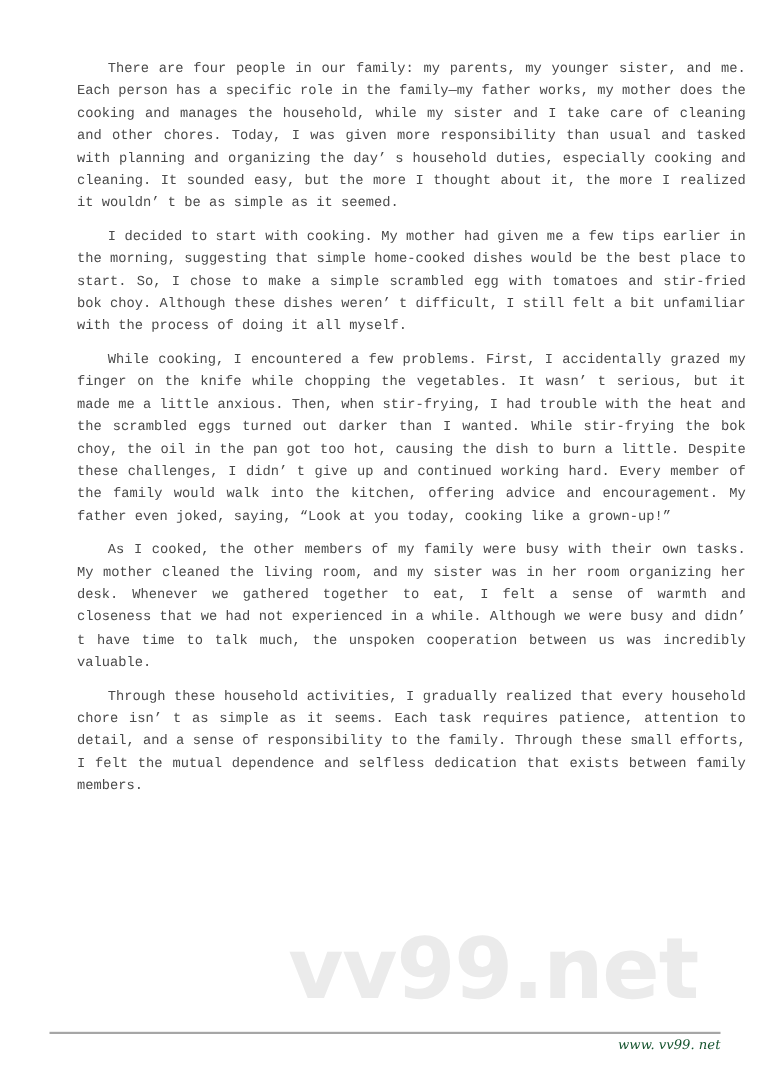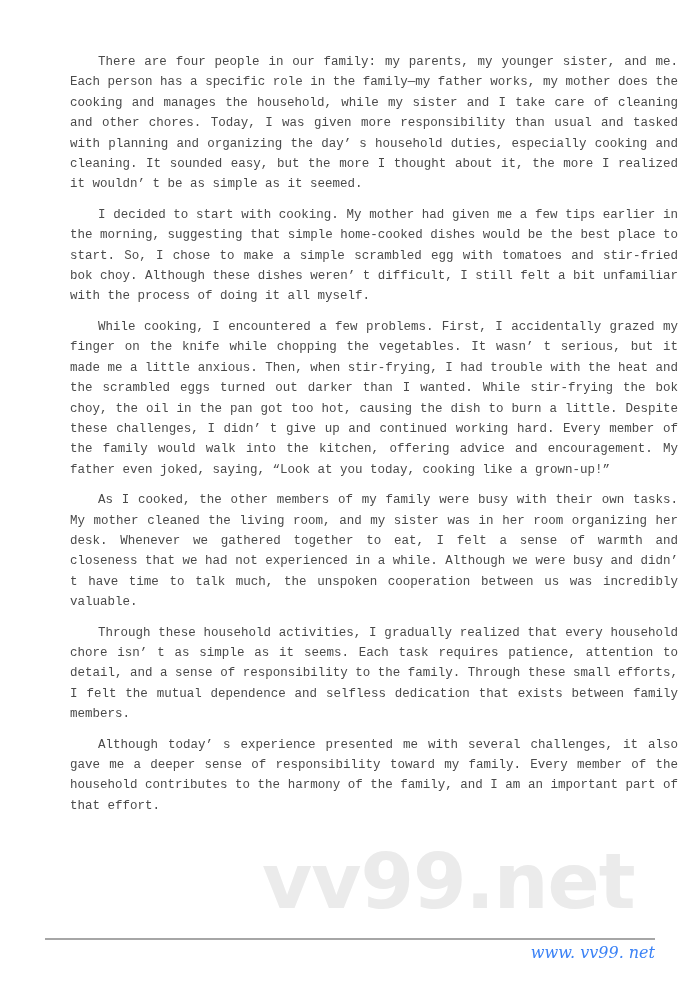--- a/index.html
+++ b/index.html
@@ -52,36 +52,35 @@
     width: 610px;
     height: 2px;
     background: #a6a6a6;
   }
   .footer-url {
     position: absolute;
     right: 45px;
     top: 943px;
     font-family: "DejaVu Serif", "Liberation Serif", serif;
     font-style: italic;
-    font-size: 16px;
-    color: #3b82f6;
+    font-size: 12px;
+    color: #14532d;
   }
 </style>
 </head>
 <body>
 
 <div class="page">
 
   <main class="essay">
     <p>There are four people in our family: my parents, my younger sister, and me. Each person has a specific role in the family—my father works, my mother does the cooking and manages the household, while my sister and I take care of cleaning and other chores. Today, I was given more responsibility than usual and tasked with planning and organizing the day’ s household duties, especially cooking and cleaning. It sounded easy, but the more I thought about it, the more I realized it wouldn’ t be as simple as it seemed.</p>
     <p>I decided to start with cooking. My mother had given me a few tips earlier in the morning, suggesting that simple home-cooked dishes would be the best place to start. So, I chose to make a simple scrambled egg with tomatoes and stir-fried bok choy. Although these dishes weren’ t difficult, I still felt a bit unfamiliar with the process of doing it all myself.</p>
     <p>While cooking, I encountered a few problems. First, I accidentally grazed my finger on the knife while chopping the vegetables. It wasn’ t serious, but it made me a little anxious. Then, when stir-frying, I had trouble with the heat and the scrambled eggs turned out darker than I wanted. While stir-frying the bok choy, the oil in the pan got too hot, causing the dish to burn a little. Despite these challenges, I didn’ t give up and continued working hard. Every member of the family would walk into the kitchen, offering advice and encouragement. My father even joked, saying, “Look at you today, cooking like a grown-up!”</p>
     <p>As I cooked, the other members of my family were busy with their own tasks. My mother cleaned the living room, and my sister was in her room organizing her desk. Whenever we gathered together to eat, I felt a sense of warmth and closeness that we had not experienced in a while. Although we were busy and didn’ t have time to talk much, the unspoken cooperation between us was incredibly valuable.</p>
     <p>Through these household activities, I gradually realized that every household chore isn’ t as simple as it seems. Each task requires patience, attention to detail, and a sense of responsibility to the family. Through these small efforts, I felt the mutual dependence and selfless dedication that exists between family members.</p>
-    <p>Although today’ s experience presented me with several challenges, it also gave me a deeper sense of responsibility toward my family. Every member of the household contributes to the harmony of the family, and I am an important part of that effort.</p>
   </main>
 
   <div class="watermark">vv99.net</div>
 
   <div class="footer-rule"></div>
 
   <div class="footer-url">www. vv99. net</div>
 
 </div>
 

